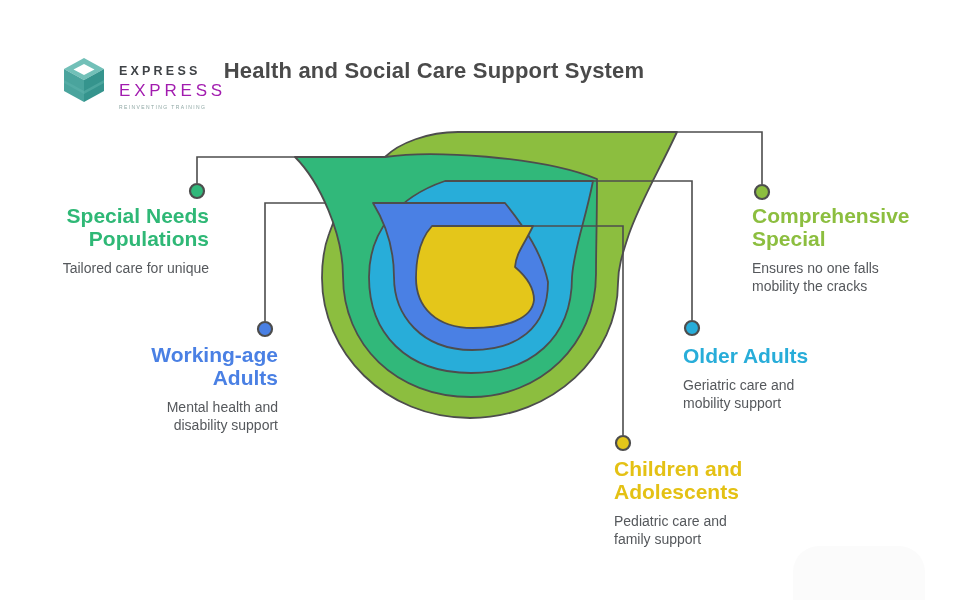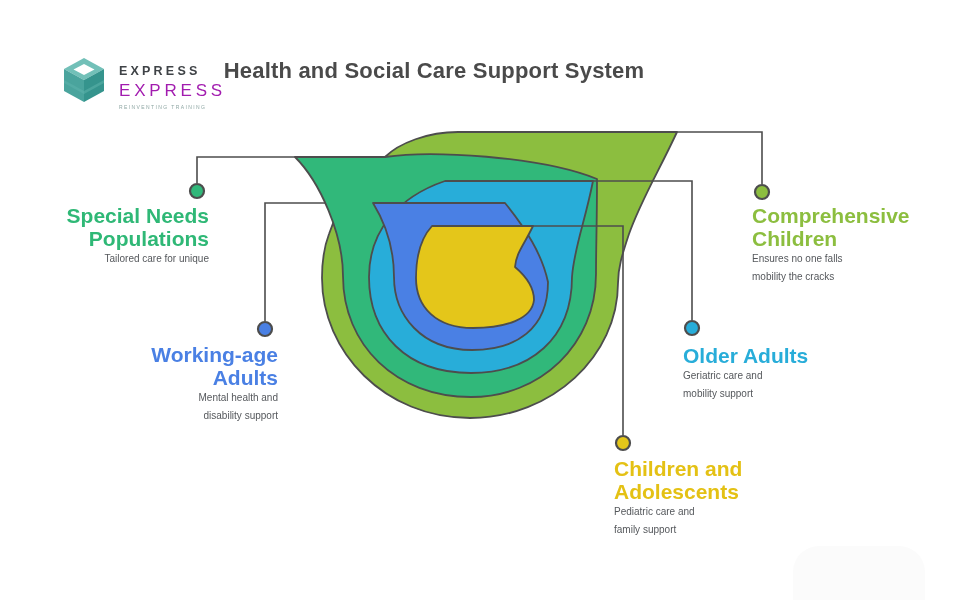--- a/index.html
+++ b/index.html
@@ -23,21 +23,21 @@
   
   .diagram{left:0;top:0;}
   .shape{stroke:#4d4d4d;stroke-width:1.8;stroke-linejoin:round;}
   .connector{fill:none;stroke:#4d4d4d;stroke-width:1.6;}
   .dot{stroke:#4d4d4d;stroke-width:2.2;}
   
   .callout{width:180px;}
   .callout.ralign{text-align:right;}
   .co-title{font-size:21px;font-weight:bold;line-height:23px;}
   .co-title div:empty{display:none;}
-  .co-desc{font-size:10px;line-height:17.5px;color:#55585c;margin-top:0;}
+  .co-desc{font-size:14px;line-height:17.5px;color:#55585c;margin-top:10px;}
   .c-emerald{color:#2fb876;}
   .c-blue{color:#4a80e4;}
   .c-olive{color:#8cbe3f;}
   .c-cyan{color:#28add9;}
   .c-yellow{color:#e4c114;}
   
   .watermark{left:793px;top:546px;width:132px;height:54px;background:#fbfbfb;border-radius:26px 26px 0 0;}
 </style>
 </head>
 <body>
@@ -117,21 +117,21 @@
   </div>
   <div class="co-desc">
     <div>Mental health and</div>
     <div>disability support</div>
   </div>
 </div>
 
 <div class="abs callout" style="top:204px;left:752px;">
   <div class="co-title c-olive">
     <div>Comprehensive</div>
-    <div>Children</div>
+    <div>Special</div>
   </div>
   <div class="co-desc">
     <div>Ensures no one falls</div>
     <div>mobility the cracks</div>
   </div>
 </div>
 
 <div class="abs callout" style="top:344px;left:683px;">
   <div class="co-title c-cyan">
     <div>Older Adults</div>

